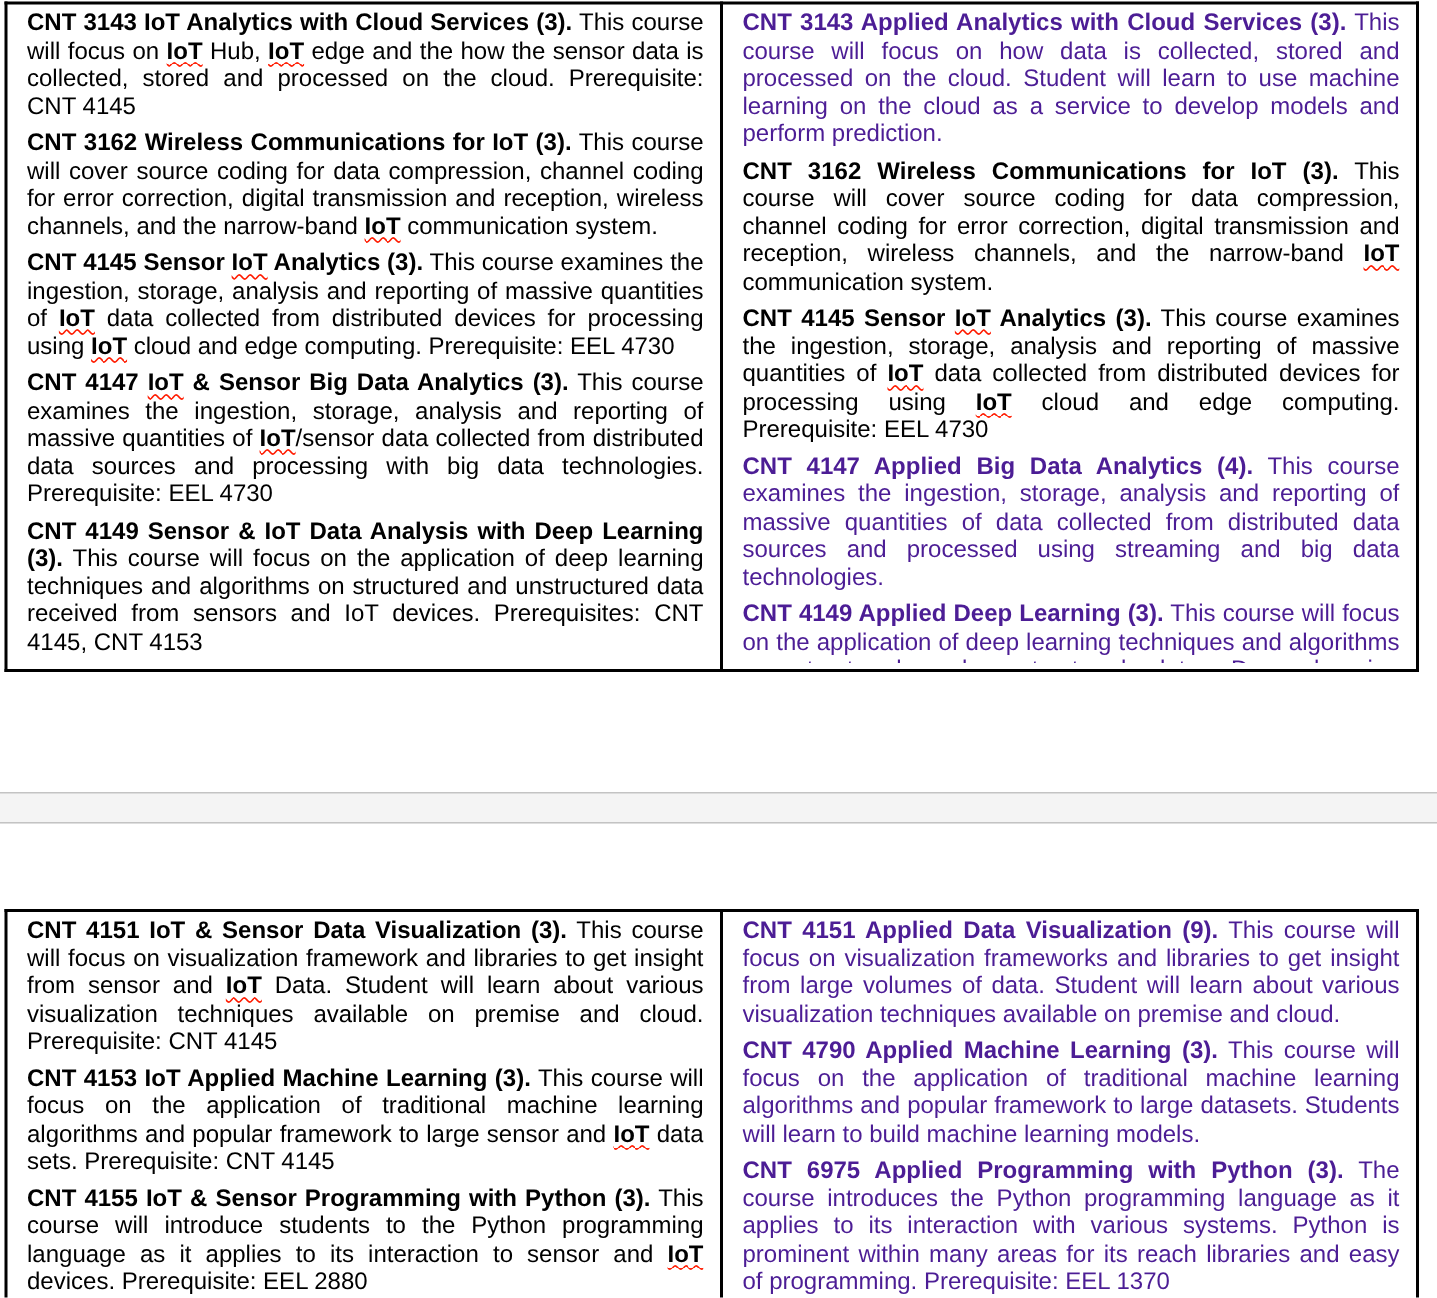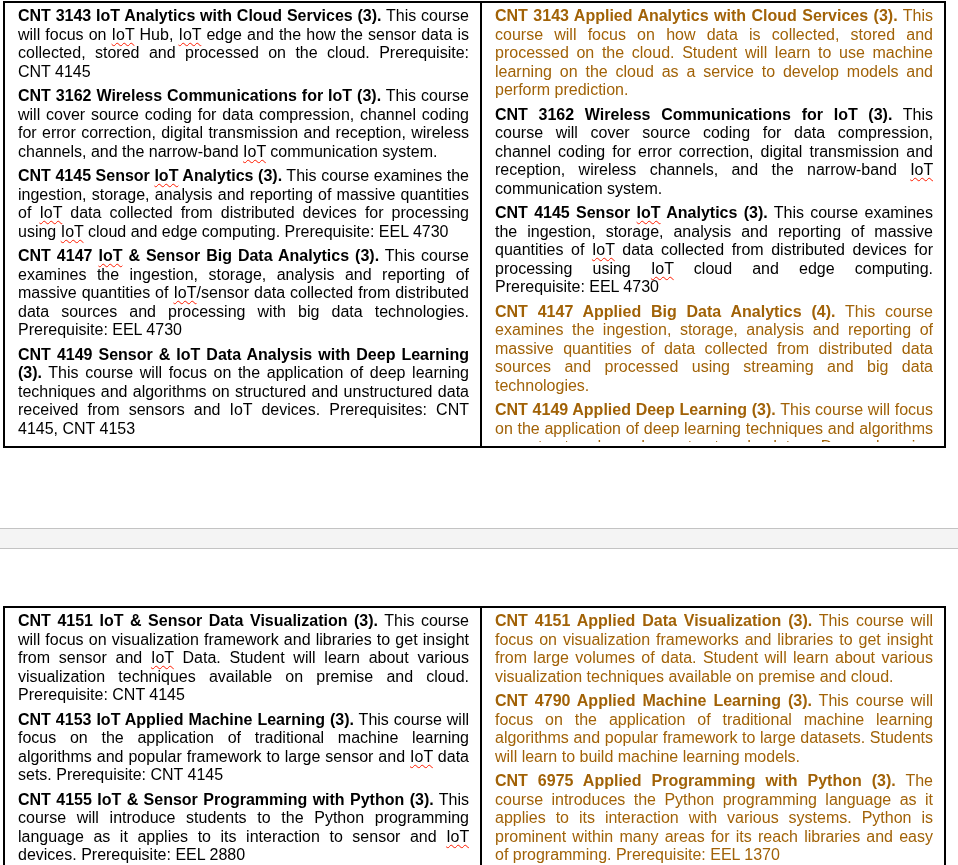--- a/index.html
+++ b/index.html
@@ -36,28 +36,29 @@
     line-height: 18.5px;
     color: #000000;
     text-align: justify;
     overflow: hidden;
   }
   .t1in { height: 435px; }
   .t2in { height: 262px; }
   .para { margin: 0 0 6px 0; }
   .para:last-child { margin-bottom: 0; }
   .para b { font-weight: bold; }
-  .para.red { color: #a16207; }
+  .para.red { color: #4c1d95; }
   .sq {
     text-decoration-line: underline;
     text-decoration-style: wavy;
     text-decoration-color: #ff1a00;
     text-decoration-thickness: 1px;
     text-underline-offset: 2px;
     text-decoration-skip-ink: none;
+    font-weight: bold;
   }
   .pbreak {
     margin-top: 80px;
     width: 958px;
     height: 19px;
     background: #f4f4f4;
     border-top: 1px solid #c3c3c3;
     border-bottom: 1px solid #c3c3c3;
   }
 </style>
@@ -106,21 +107,21 @@
       <tr>
         <td>
           <div class="cin t2in">
               <p class="para "><b>CNT 4151 IoT &amp; Sensor Data Visualization (3).</b> <span>This course will focus on visualization framework and libraries to get insight from sensor and <span class="sq">IoT</span> Data. Student will learn about various visualization techniques available on premise and cloud. Prerequisite: CNT 4145</span></p>
               <p class="para "><b>CNT 4153 IoT Applied Machine Learning (3).</b> <span>This course will focus on the application of traditional machine learning algorithms and popular framework to large sensor and <span class="sq">IoT</span> data sets. Prerequisite: CNT 4145</span></p>
               <p class="para "><b>CNT 4155 IoT &amp; Sensor Programming with Python (3).</b> <span>This course will introduce students to the Python programming language as it applies to its interaction to sensor and <span class="sq">IoT</span> devices. Prerequisite: EEL 2880</span></p>
             </div>
         </td>
         <td>
           <div class="cin t2in">
-              <p class="para red"><b>CNT 4151 Applied Data Visualization (3).</b> <span>This course will focus on visualization frameworks and libraries to get insight from large volumes of data. Student will learn about various visualization techniques available on premise and cloud.</span></p>
+              <p class="para red"><b>CNT 4151 Applied Data Visualization (9).</b> <span>This course will focus on visualization frameworks and libraries to get insight from large volumes of data. Student will learn about various visualization techniques available on premise and cloud.</span></p>
               <p class="para red"><b>CNT 4790 Applied Machine Learning (3).</b> <span>This course will focus on the application of traditional machine learning algorithms and popular framework to large datasets. Students will learn to build machine learning models.</span></p>
               <p class="para red"><b>CNT 6975 Applied Programming with Python (3).</b> <span>The course introduces the Python programming language as it applies to its interaction with various systems. Python is prominent within many areas for its reach libraries and easy of programming. Prerequisite: EEL 1370</span></p>
             </div>
         </td>
       </tr>
     </tbody>
   </table>
 
 </div>
 

